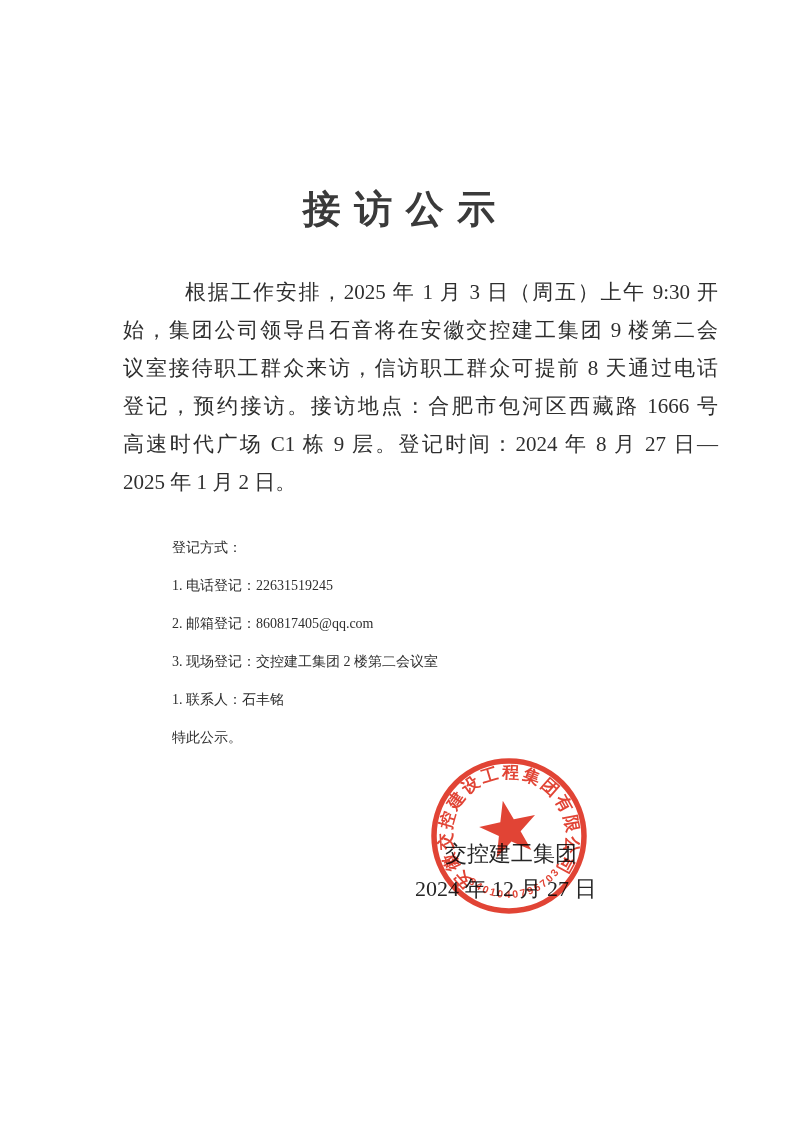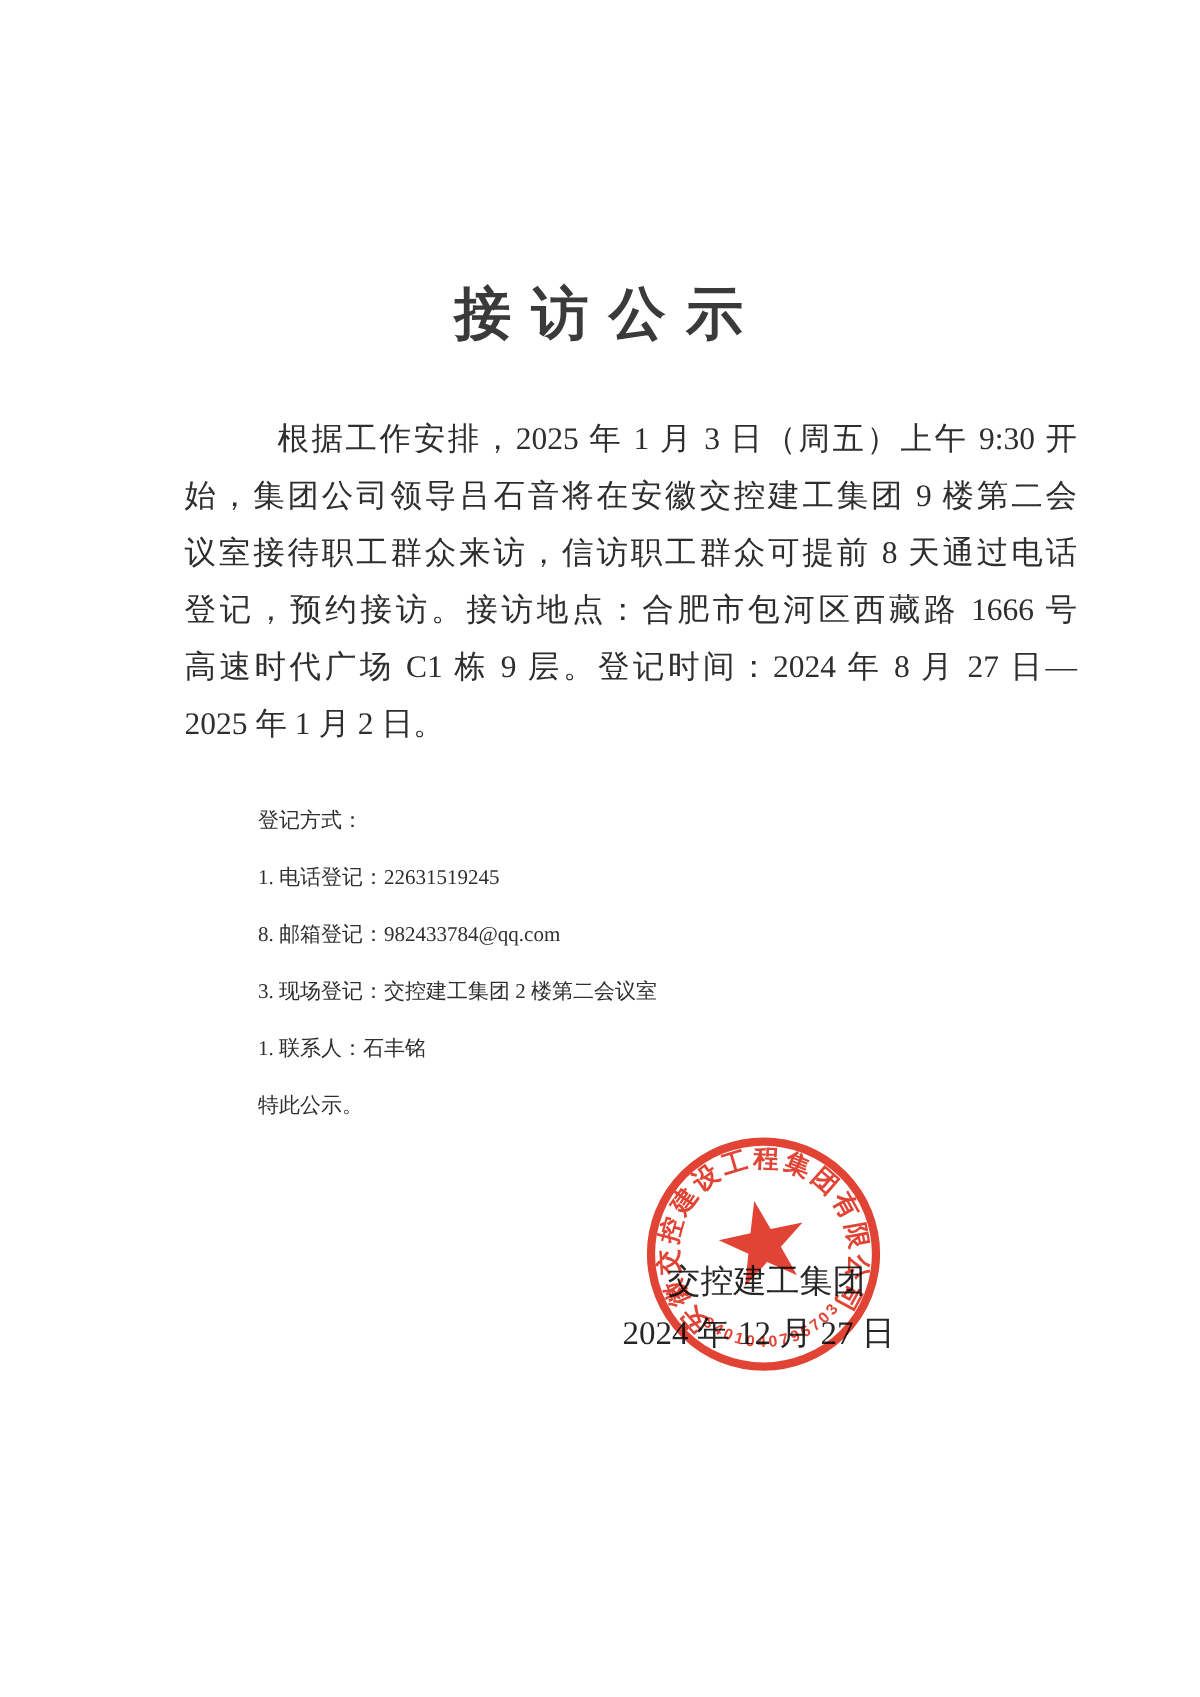--- a/index.html
+++ b/index.html
@@ -97,21 +97,21 @@
     <div class="jline">始，集团公司领导吕石音将在安徽交控建工集团 9 楼第二会</div>
     <div class="jline">议室接待职工群众来访，信访职工群众可提前 8 天通过电话</div>
     <div class="jline">登记，预约接访。接访地点：合肥市包河区西藏路 1666 号</div>
     <div class="jline">高速时代广场 C1 栋 9 层。登记时间：2024 年 8 月 27 日—</div>
     <div>2025 年 1 月 2 日。</div>
   </div>
 
   <div class="reg-section">
     <div>登记方式：</div>
     <div>1. 电话登记：22631519245</div>
-    <div>8. 邮箱登记：982433784@qq.com</div>
+    <div>2. 邮箱登记：860817405@qq.com</div>
     <div>3. 现场登记：交控建工集团 2 楼第二会议室</div>
     <div>1. 联系人：石丰铭</div>
     <div>特此公示。</div>
   </div>
 
   <div class="sig-company">交控建工集团</div>
 
   <div class="sig-date">2024 年 12 月 27 日</div>
 
   <svg class="stamp" viewBox="0 0 156 156" xmlns="http://www.w3.org/2000/svg">

